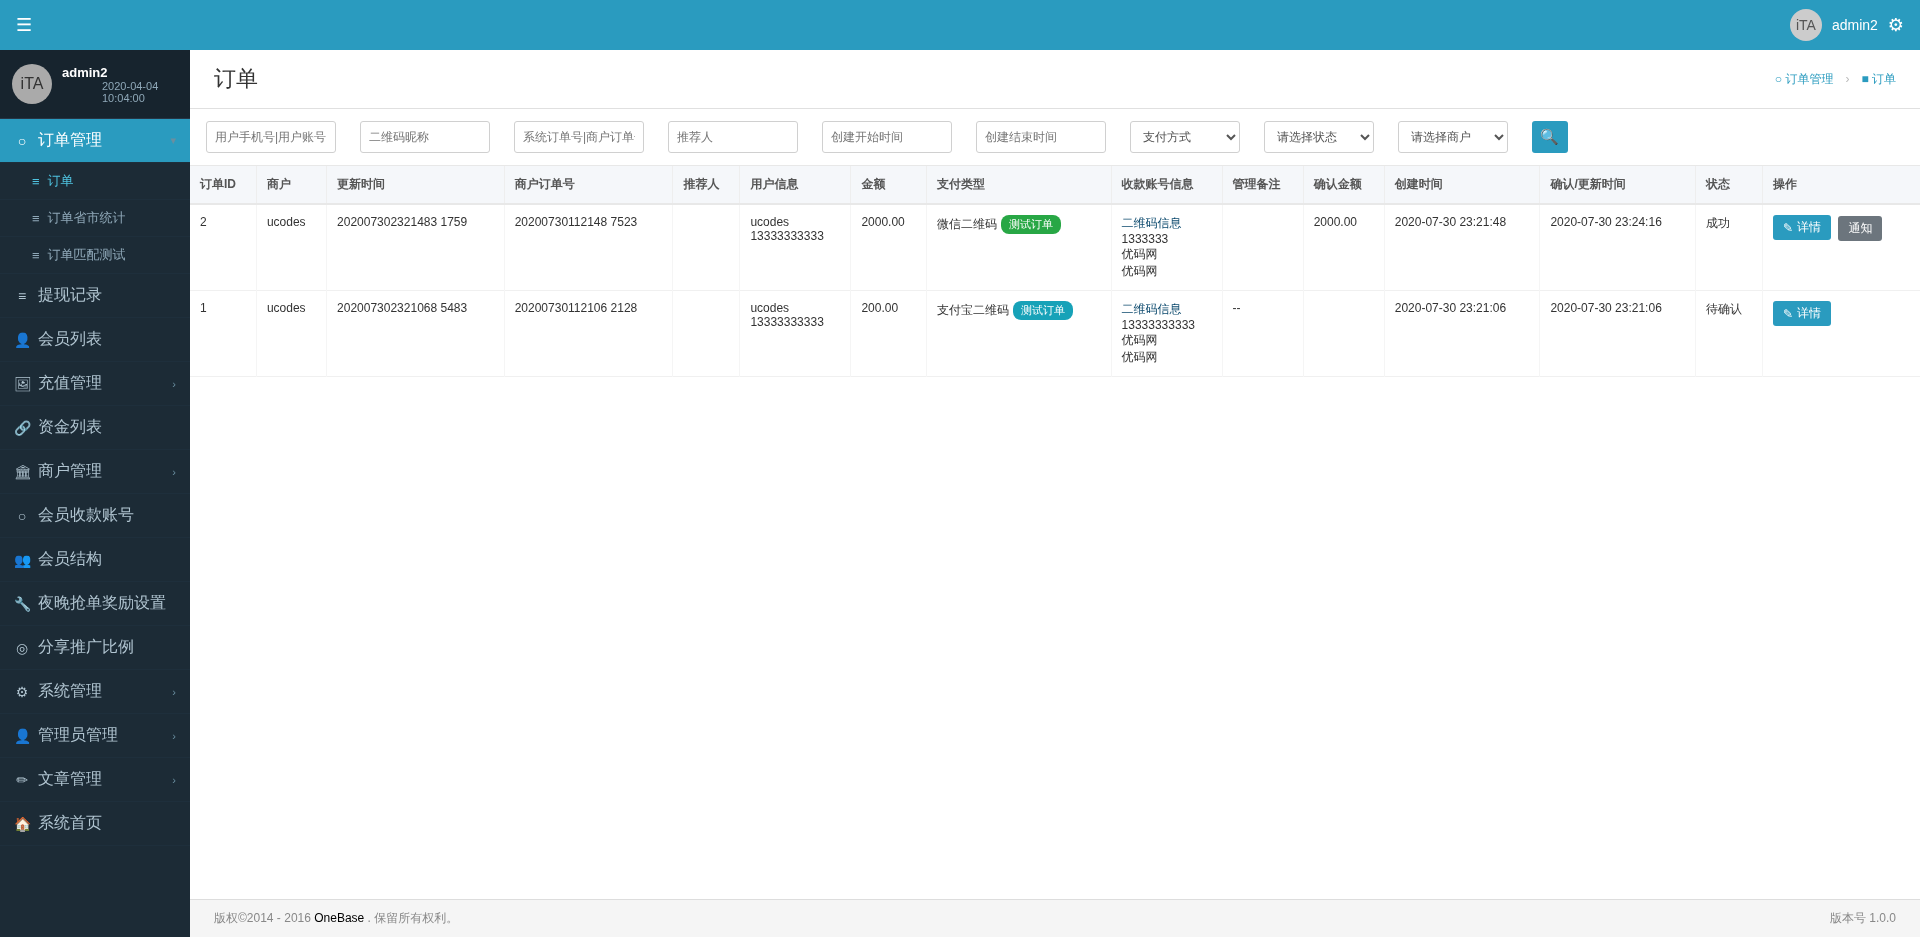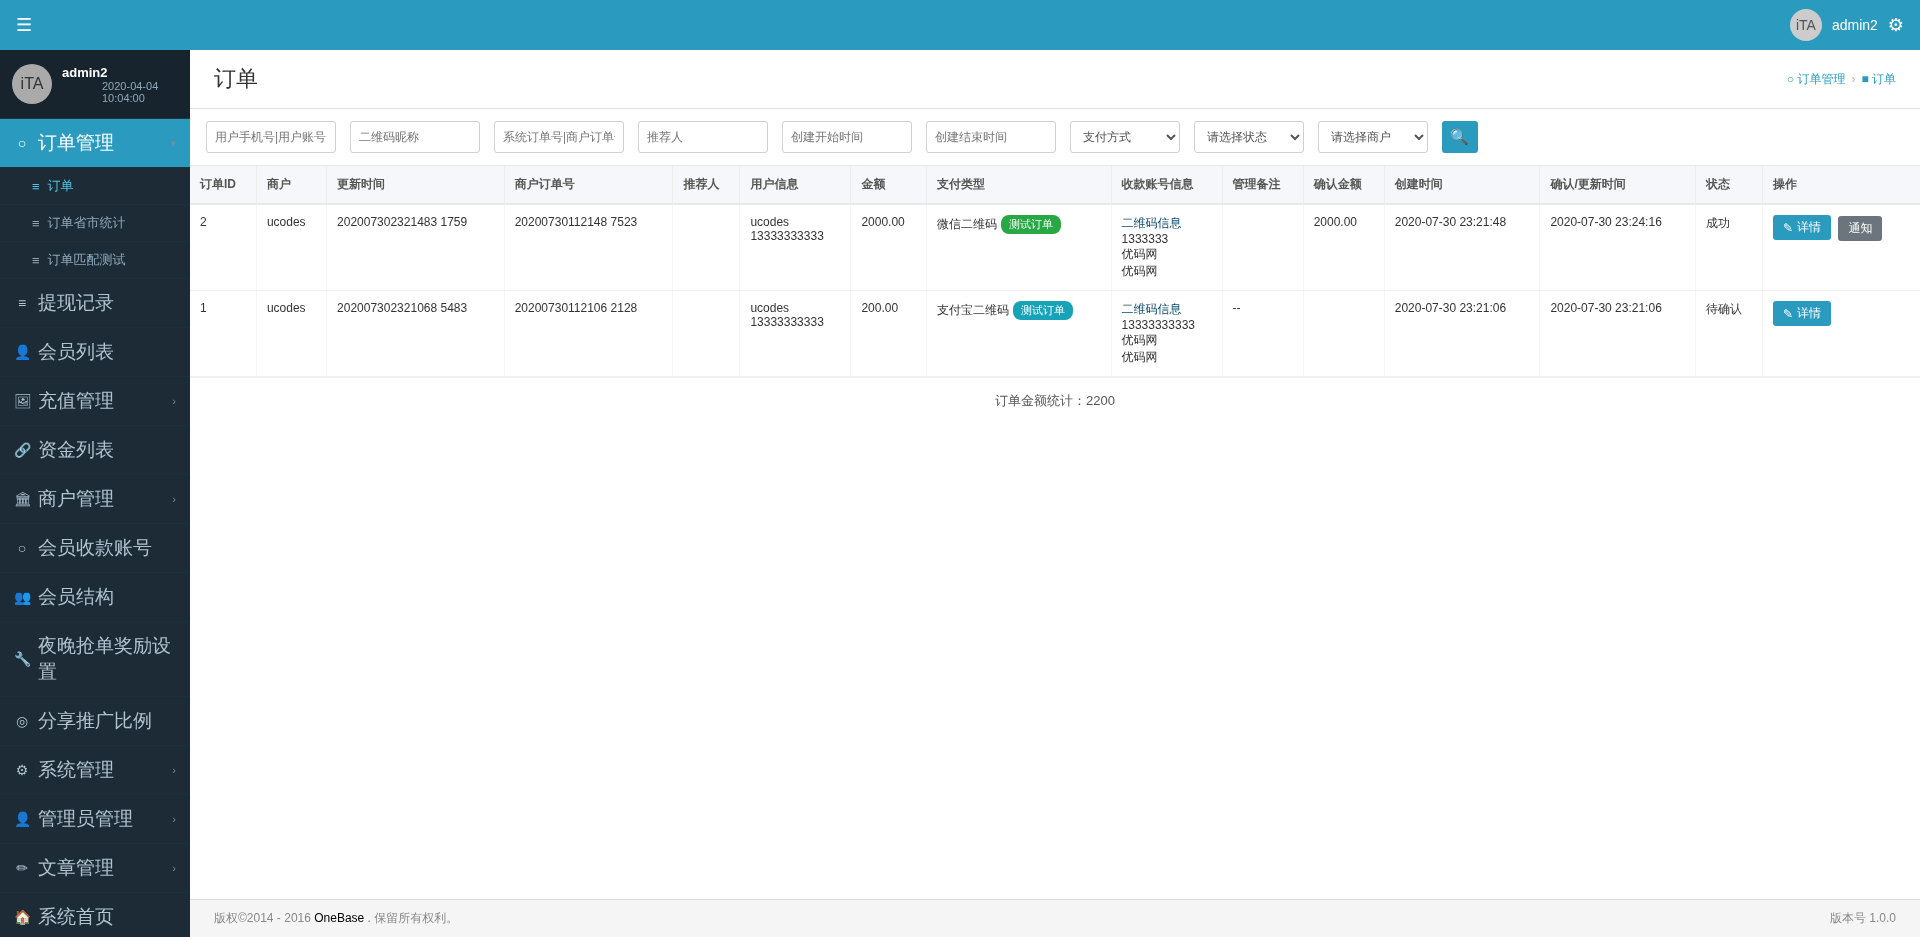--- a/index.html
+++ b/index.html
@@ -56,21 +56,21 @@
       display: flex; align-items: center; gap: 8px;
       padding: 11px 14px;
       cursor: pointer; color: #b0c4d0;
       border-bottom: 1px solid #1e2f3c;
       transition: background 0.2s;
       position: relative;
     }
     .sidebar-menu-item.active { background: #2a9bbf; color: white; }
     .sidebar-menu-item.section-header { color: white; font-size: 13px; }
     .sidebar-menu-icon { font-size: 14px; width: 16px; text-align: center; }
-    .sidebar-menu-label { flex: 1; font-size: 19px; }
+    .sidebar-menu-label { flex: 1; font-size: 16px; }
     .sidebar-menu-arrow { font-size: 11px; color: #6a8fa0; }
     .sidebar-submenu-item {
       display: flex; align-items: center; gap: 8px;
       padding: 9px 14px 9px 32px;
       cursor: pointer; color: #8fa8b8;
       border-bottom: 1px solid #1e2f3c;
       transition: background 0.2s;
     }
     .sidebar-submenu-item.active { color: #4fc3e0; }
 
@@ -86,31 +86,31 @@
     .page-header {
       background: white;
       padding: 14px 24px;
       display: flex;
       align-items: center;
       justify-content: space-between;
       border-bottom: 1px solid #e0e0e0;
       flex-shrink: 0;
     }
     .page-title { font-size: 22px; color: #333; font-weight: normal; }
-    .breadcrumb { display: flex; align-items: center; gap: 6px; font-size: 12px; color: #888; }
+    .breadcrumb { display: flex; align-items: center; gap: 12px; font-size: 12px; color: #888; }
     .breadcrumb-sep { color: #bbb; }
     .breadcrumb-link { color: #2a9bbf; cursor: pointer; }
 
     
     .filter-bar {
       background: white;
       padding: 12px 16px;
       display: flex;
       align-items: center;
-      gap: 14px;
+      gap: 24px;
       flex-wrap: wrap;
       border-bottom: 1px solid #e8e8e8;
       flex-shrink: 0;
     }
     .filter-bar input, .filter-bar select {
       height: 32px;
       border: 1px solid #d0d0d0;
       border-radius: 3px;
       padding: 0 8px;
       font-size: 12px;
@@ -434,21 +434,20 @@
             <td>2020-07-30 23:21:06</td>
             <td>待确认</td>
             <td>
               <button class="action-btn btn-primary">
                 <span>✎</span> 详情
               </button>
             </td>
           </tr>
         </tbody>
       </table>
-      <div class="table-summary">订单金额统计：2200</div>
     </div>
 
     <div class="footer">
       <span>
         版权©2014 - 2016 <a href="#">OneBase</a> . 保留所有权利。
       </span>
       <span>版本号 1.0.0</span>
     </div>
   </div>
 </div>

